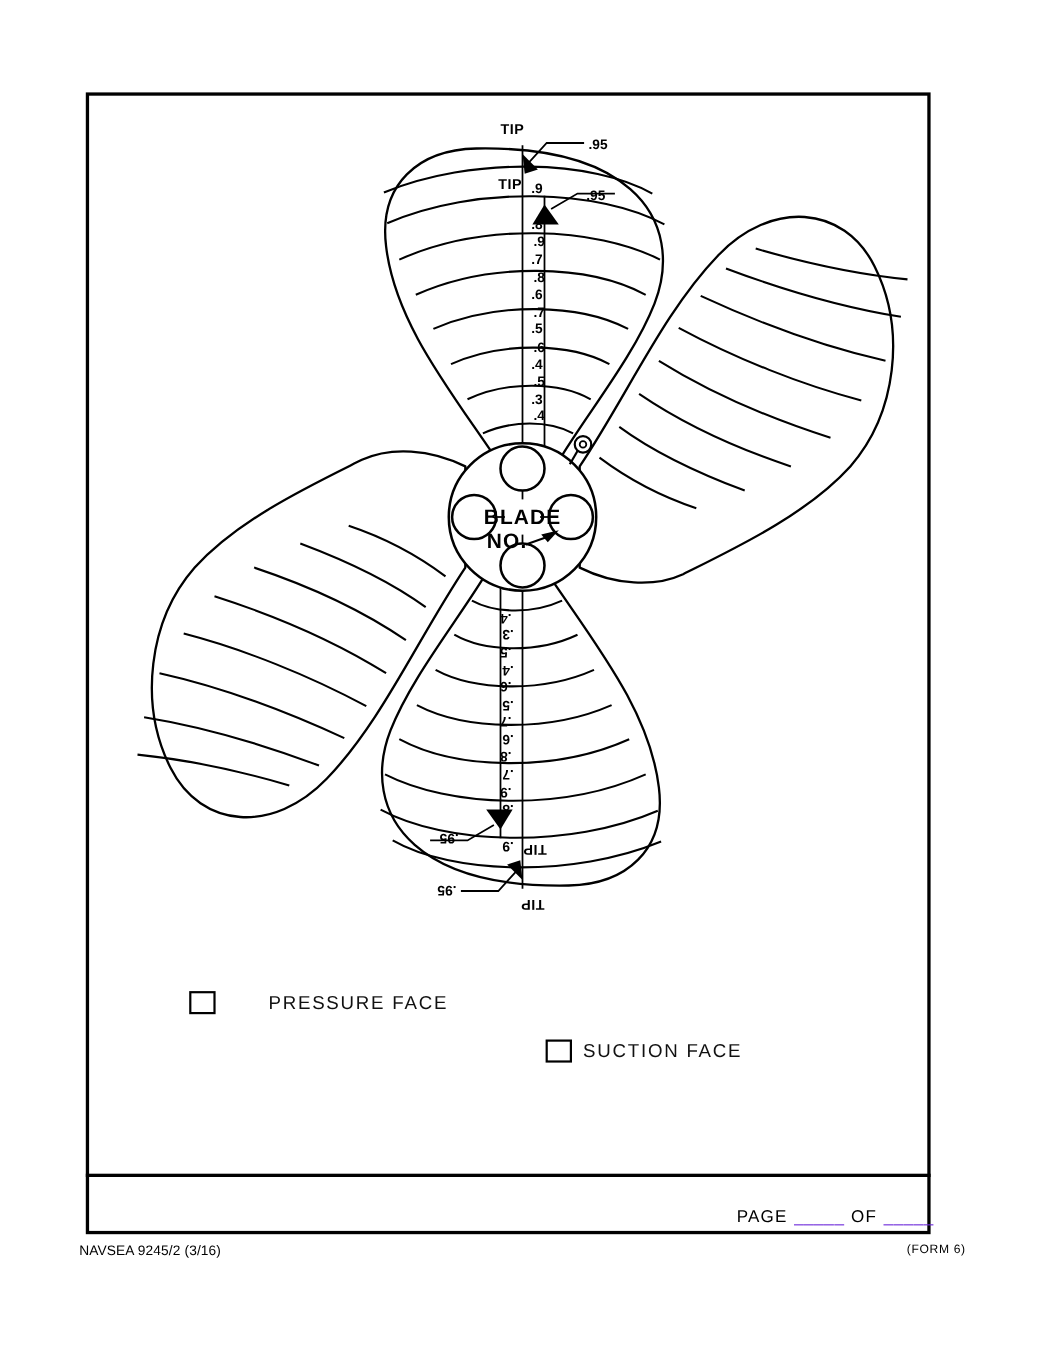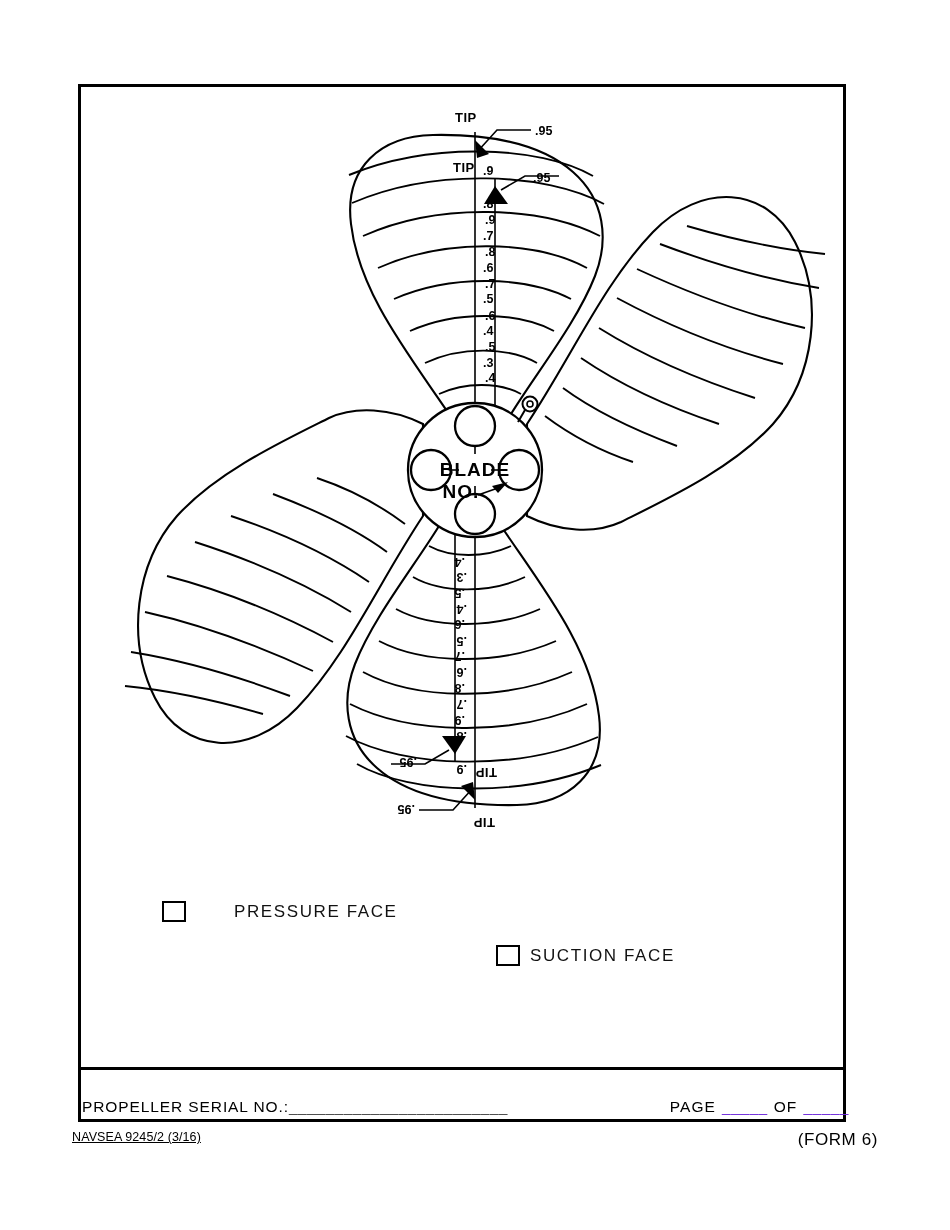--- a/index.html
+++ b/index.html
@@ -56,21 +56,21 @@
     top: 898px;
     width: 768px;
     height: 44px;
   }
   .chk-group {
     position: absolute;
     display: flex;
     align-items: center;
     gap: 10px;
   }
-  .chk-group.pressure { left: 84px; top: 3px; gap: 48px; }
+  .chk-group.pressure { left: 94px; top: 3px; gap: 48px; }
   .chk-group.suction  { left: 418px; top: 3px; margin-top: 44px; }
   .chk-box {
     width: 24px;
     height: 21px;
     border: 2.5px solid #000;
     box-sizing: border-box;
     background: #fff;
   }
   .chk-label {
     font-family: "Liberation Sans", sans-serif;
@@ -109,27 +109,26 @@
     white-space: nowrap;
   }
   .page-of .blank { color: #6d28d9; letter-spacing: 0.5px; }
   .form-id {
     position: absolute;
     left: 72px;
     top: 1130px;
     font-size: 12.5px;
     letter-spacing: 0.1px;
     white-space: nowrap;
-    text-decoration: underline;
   }
   .form-num {
     position: absolute;
     right: 72px;
     top: 1130px;
-    font-size: 17px;
+    font-size: 11px;
     letter-spacing: 0.6px;
     white-space: nowrap;
   }
   
   text.radlbl {
     font-family: "Liberation Sans", sans-serif;
     font-size: 12.5px;
     font-weight: 700;
     fill: #000;
   }
@@ -360,24 +359,20 @@
     <div class="chk-group pressure">
       <span class="chk-box"></span>
       <span class="chk-label">PRESSURE FACE</span>
     </div>
     <div class="chk-group suction">
       <span class="chk-box"></span>
       <span class="chk-label">SUCTION FACE</span>
     </div>
   </div>
 
-  <div class="serial-line">
-    <span>PROPELLER SERIAL NO.:</span>
-    <span class="serial-blank">________________________</span>
-  </div>
 
   <div class="page-of">
     <span>PAGE</span>
     <span class="blank">_____</span>
     <span>OF</span>
     <span class="blank">_____</span>
   </div>
 
   <div class="form-id">NAVSEA 9245/2 (3/16)</div>
   <div class="form-num">(FORM 6)</div>

